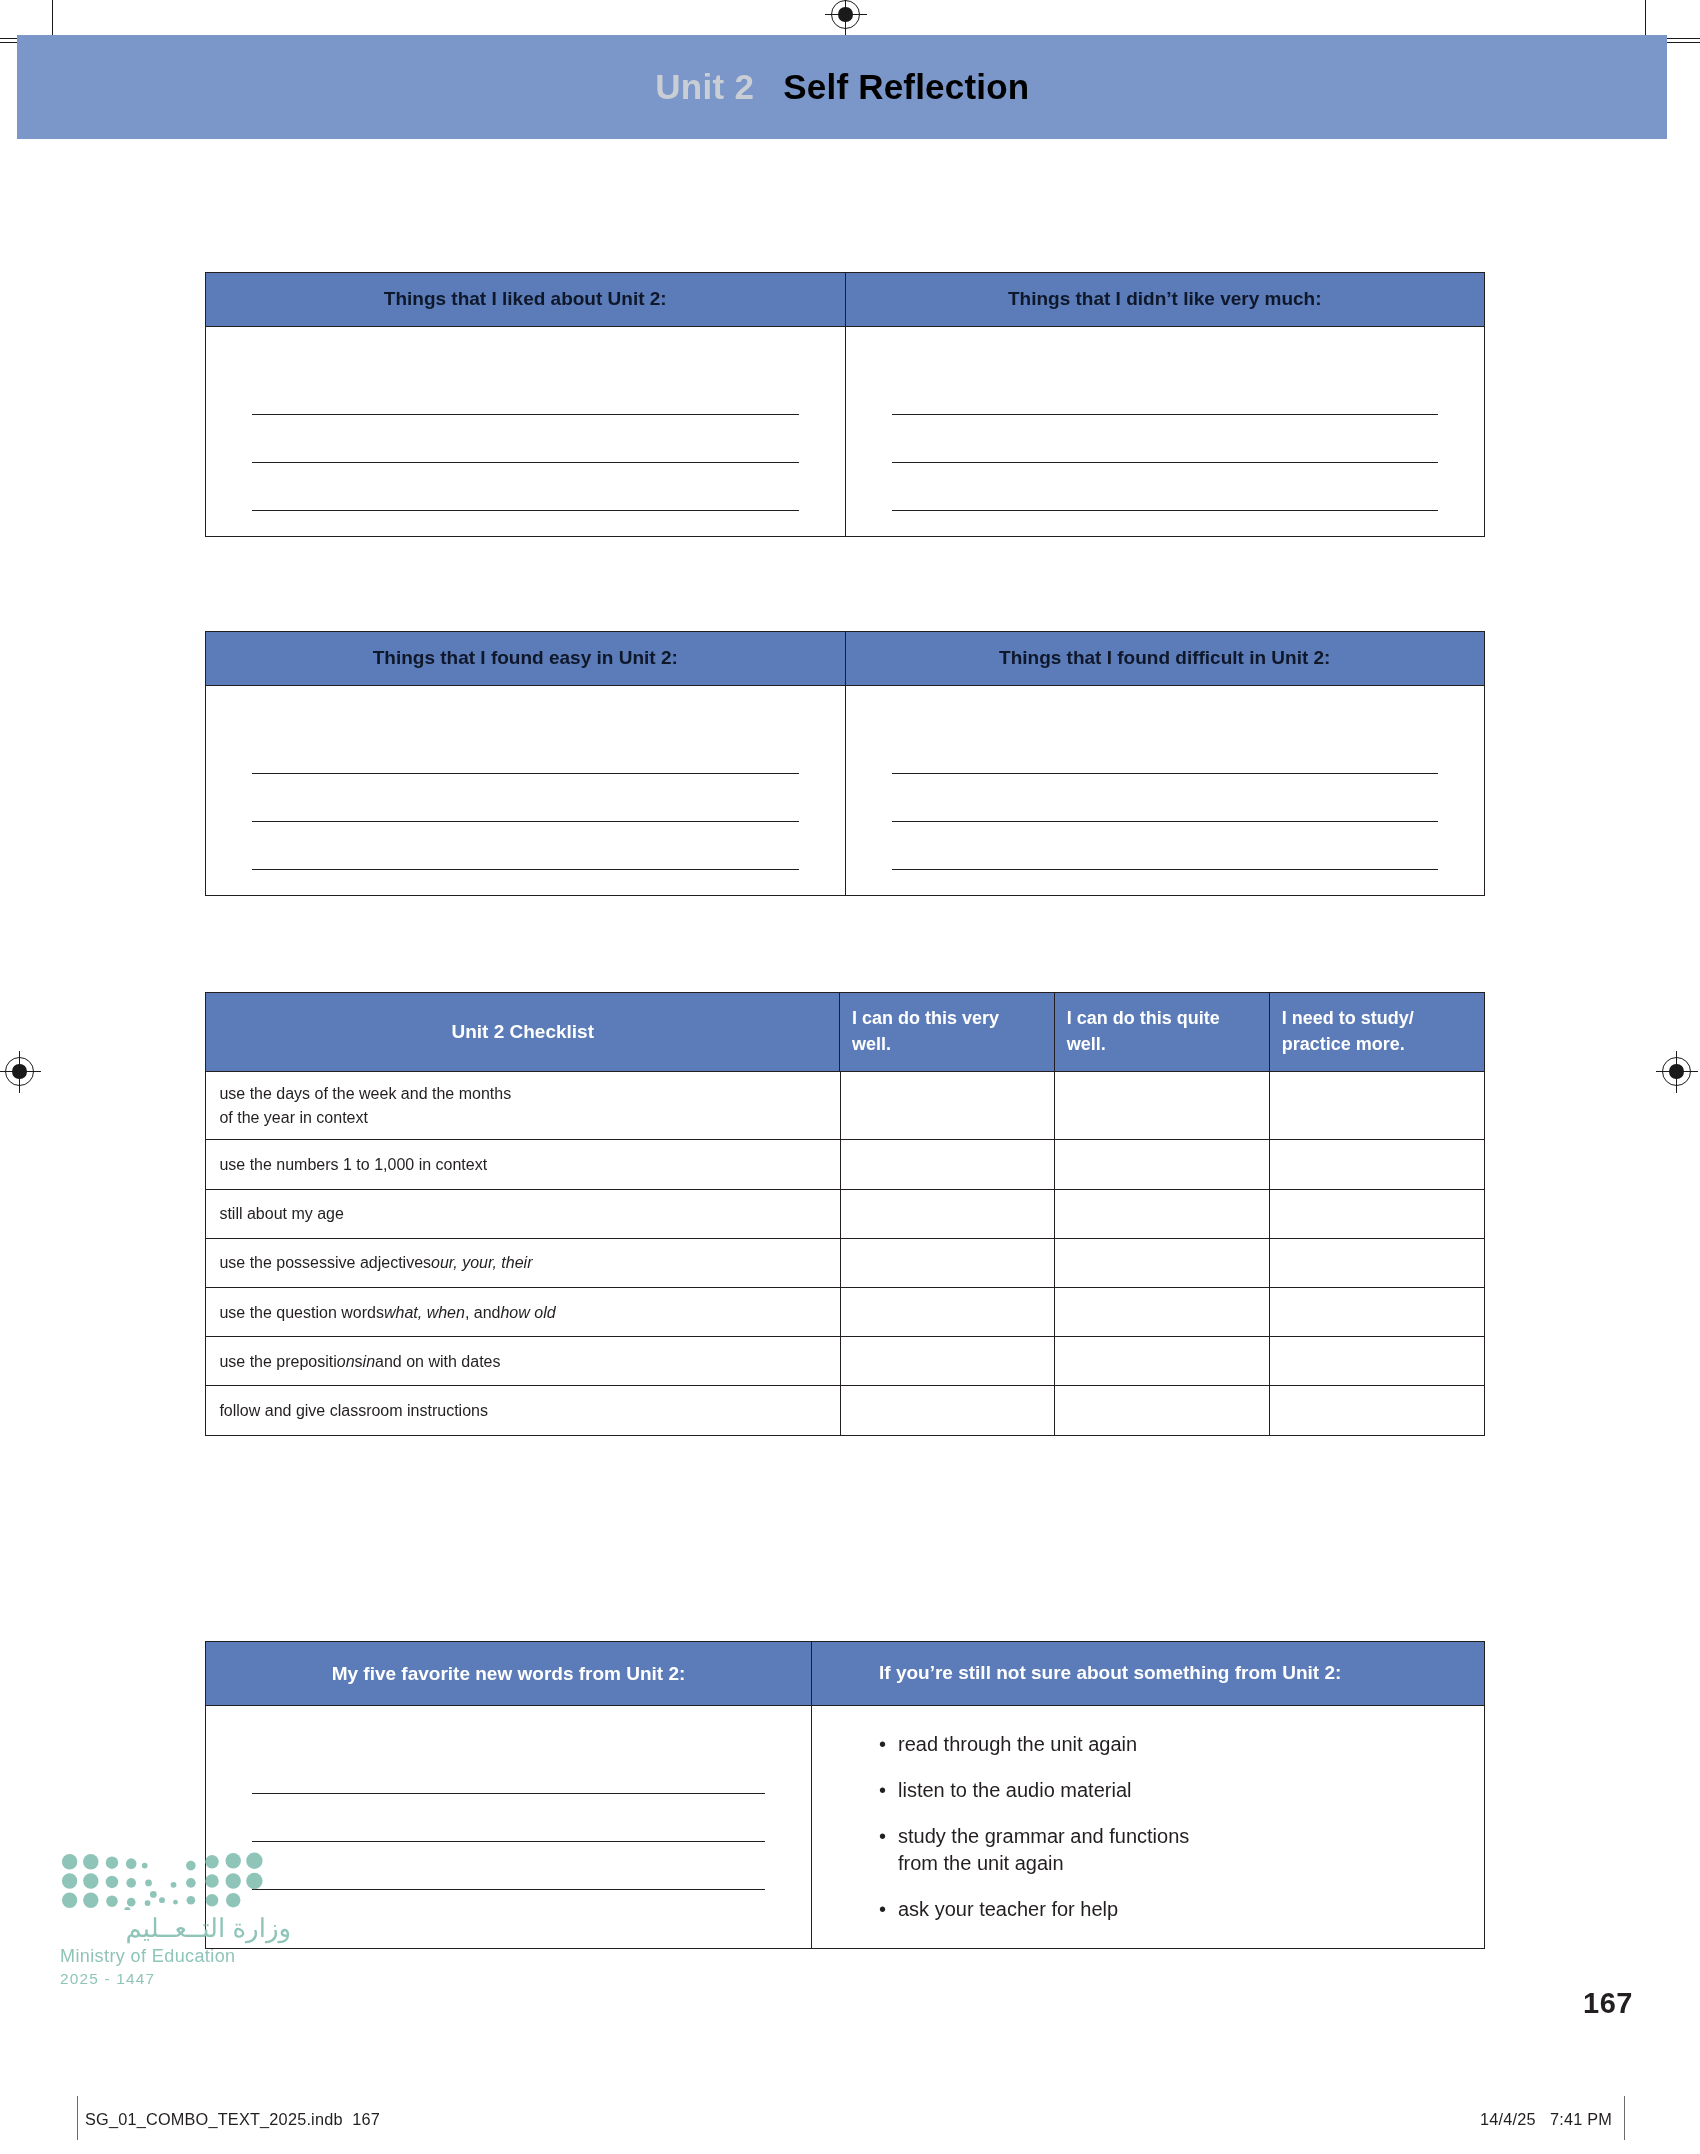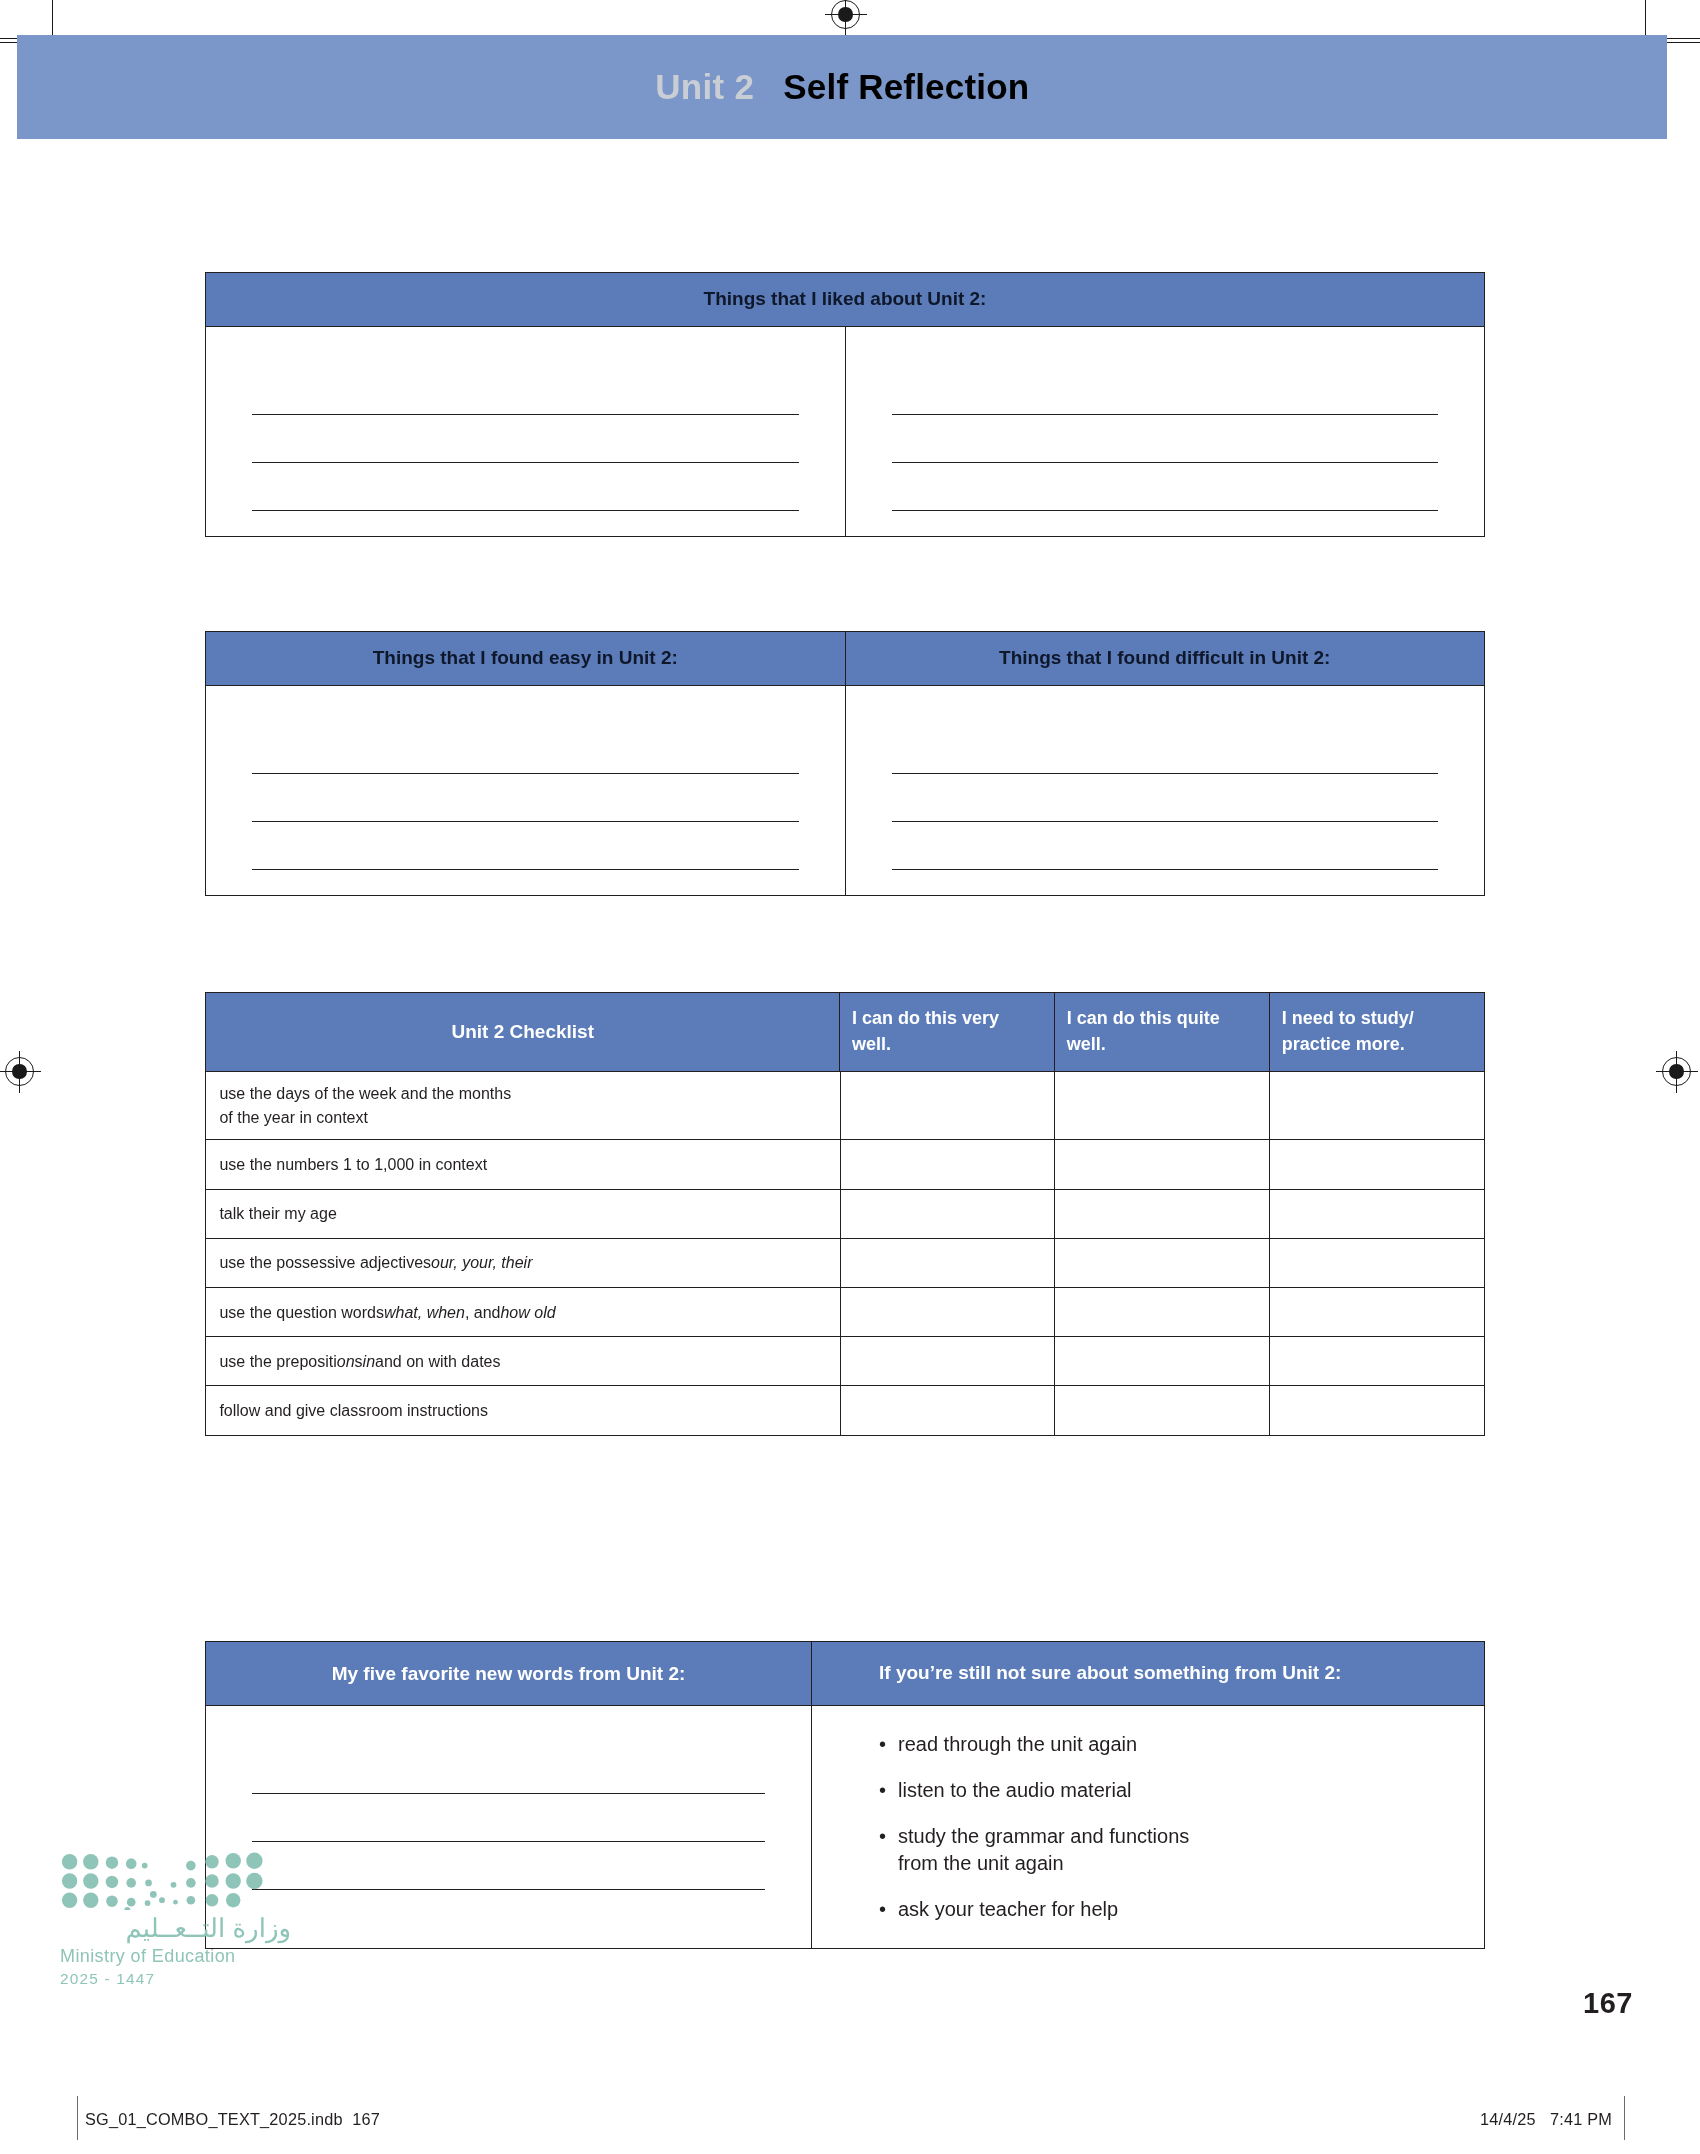--- a/index.html
+++ b/index.html
@@ -286,20 +286,21 @@
 </div>
 
 <div class="banner">
   <span class="banner-unit">Unit 2</span>
   <span class="banner-title">Self Reflection</span>
 </div>
 
 <div class="block" style="left:205px; top:272px; width:1280px;">
   <div class="blk-head">
     <div class="blk-head-cell">Things that I liked about Unit 2:</div>
+    <div class="blk-head-cell">Things that I didn’t like very much:</div>
   </div>
   <div class="blk-body">
     <div class="blk-body-cell">
       <div class="lines">
         <div class="wline"></div>
         <div class="wline"></div>
         <div class="wline"></div>
       </div>
     </div>
     <div class="blk-body-cell">
@@ -349,21 +350,21 @@
         <div class="ck-cell"></div>
         <div class="ck-cell"></div>
       </div>
       <div class="ck-row">
         <div class="ck-label">use the numbers 1 to 1,000 in context</div>
         <div class="ck-cell"></div>
         <div class="ck-cell"></div>
         <div class="ck-cell"></div>
       </div>
       <div class="ck-row">
-        <div class="ck-label">talk their my age</div>
+        <div class="ck-label">still about my age</div>
         <div class="ck-cell"></div>
         <div class="ck-cell"></div>
         <div class="ck-cell"></div>
       </div>
       <div class="ck-row">
         <div class="ck-label">use the possessive adjectives <em>our, your, their</em></div>
         <div class="ck-cell"></div>
         <div class="ck-cell"></div>
         <div class="ck-cell"></div>
       </div>

